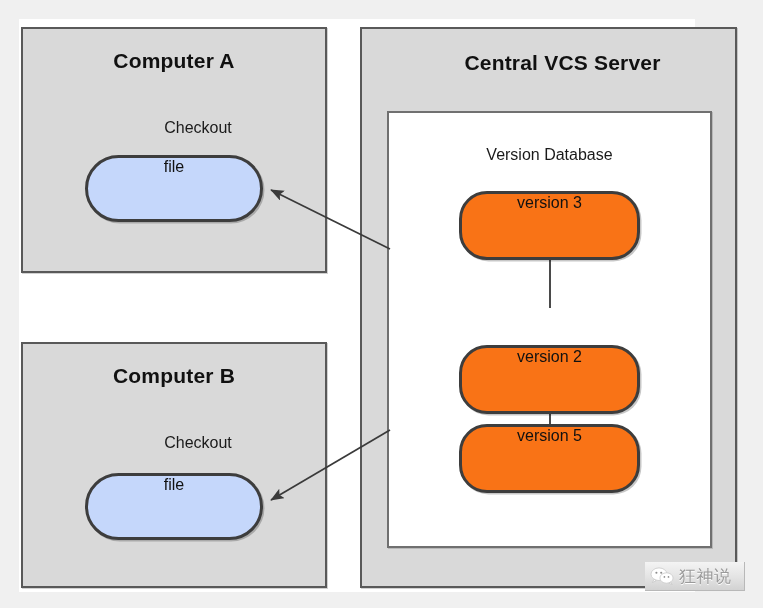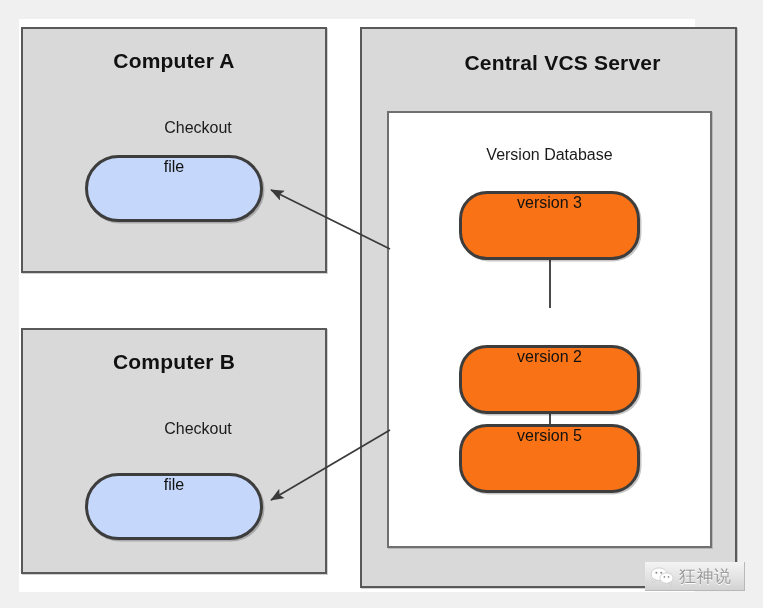--- a/index.html
+++ b/index.html
@@ -22,21 +22,21 @@
   #strip-right{left:745px;top:0;width:18px;height:608px;}
 
   .panel{
     position:absolute;
     background:#d9d9d9;
     border:2px solid #595959;
     box-sizing:border-box;
     box-shadow:1px 1px 0 rgba(0,0,0,0.18);
   }
   #panel-computer-a{left:21px;top:27px;width:306px;height:246px;}
-  #panel-computer-b{left:21px;top:328px;width:306px;height:246px;}
+  #panel-computer-b{left:21px;top:342px;width:306px;height:246px;}
   #panel-vcs-server{left:360px;top:27px;width:377px;height:561px;}
 
   .panel-title{
     position:absolute;
     left:0;right:0;
     text-align:center;
     font-weight:bold;
     color:#111;
   }
   #title-computer-a,#title-computer-b{font-size:21px;top:20px;letter-spacing:0.2px;}

